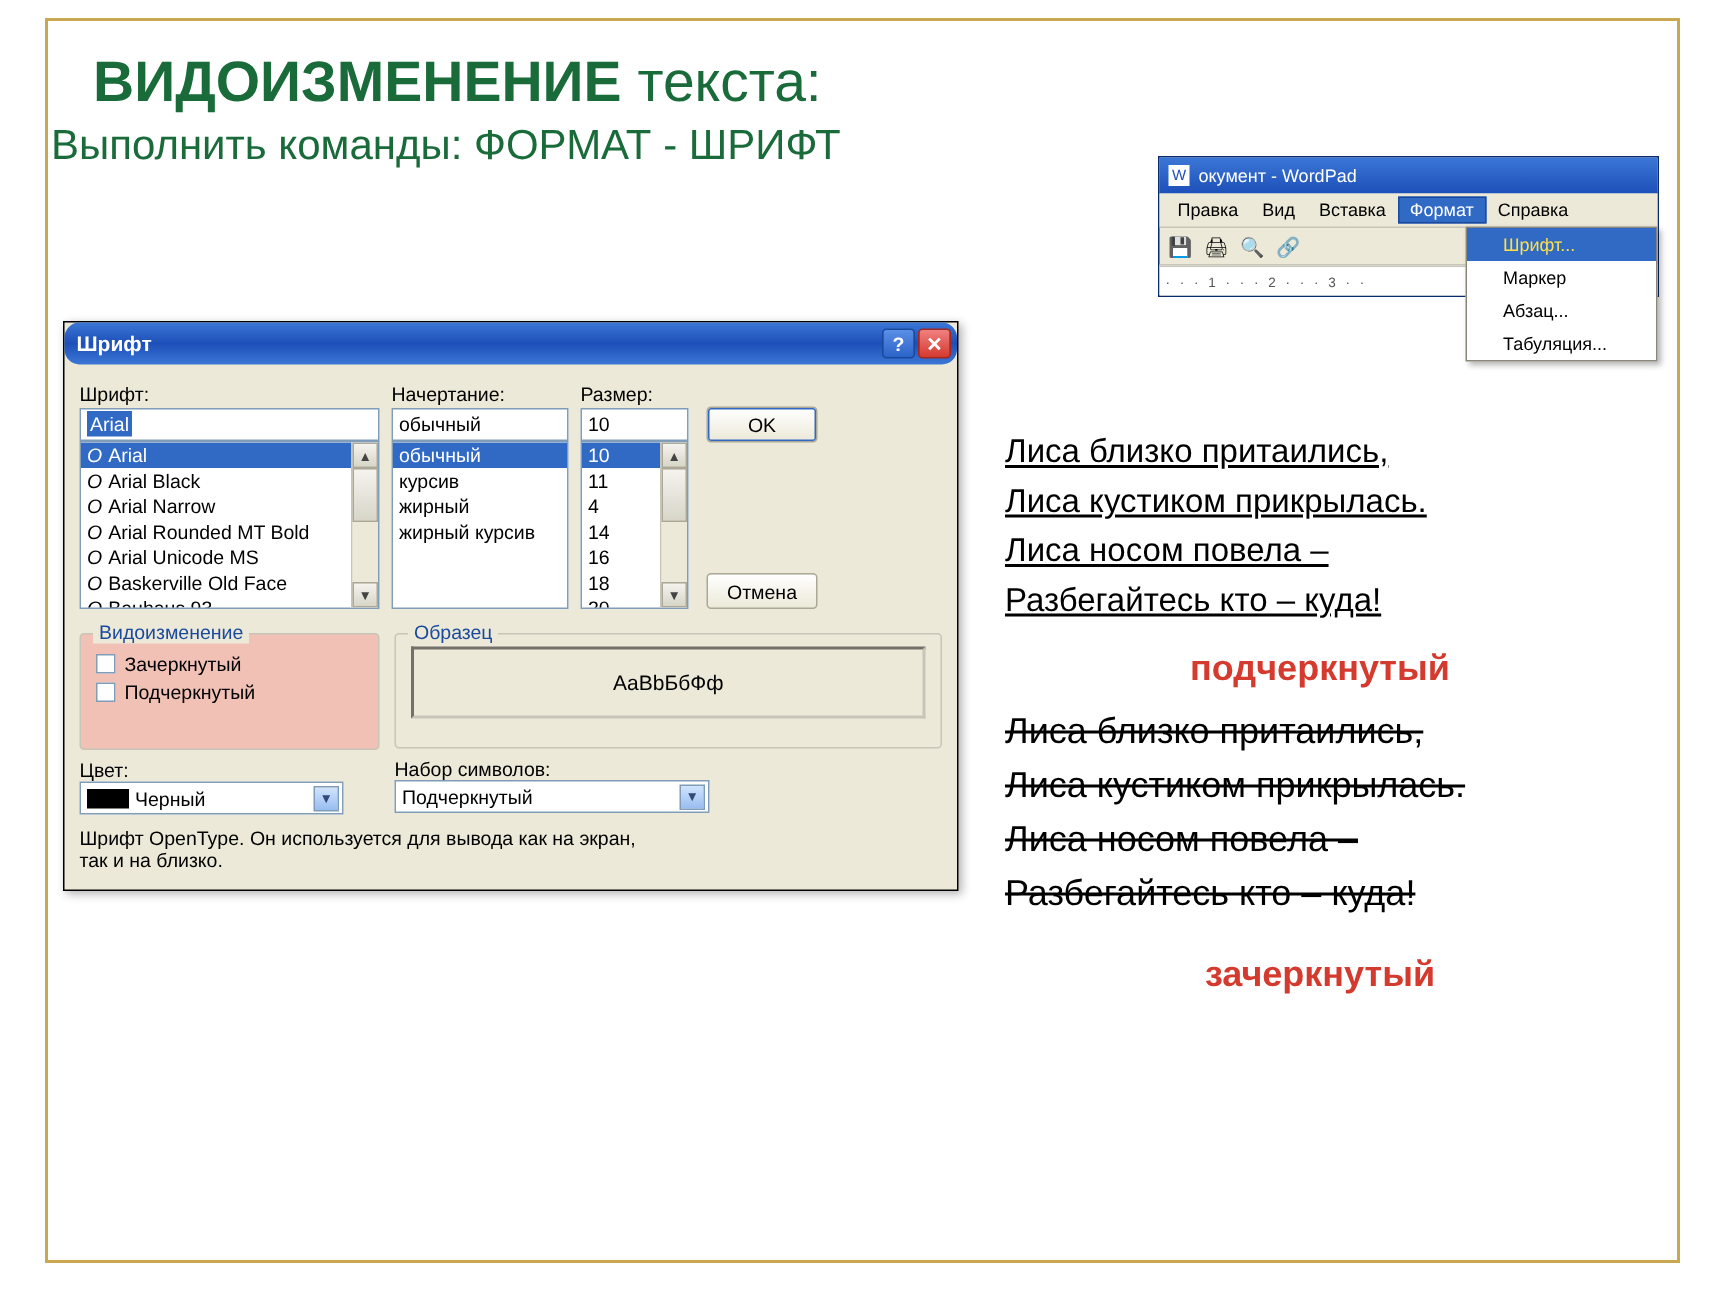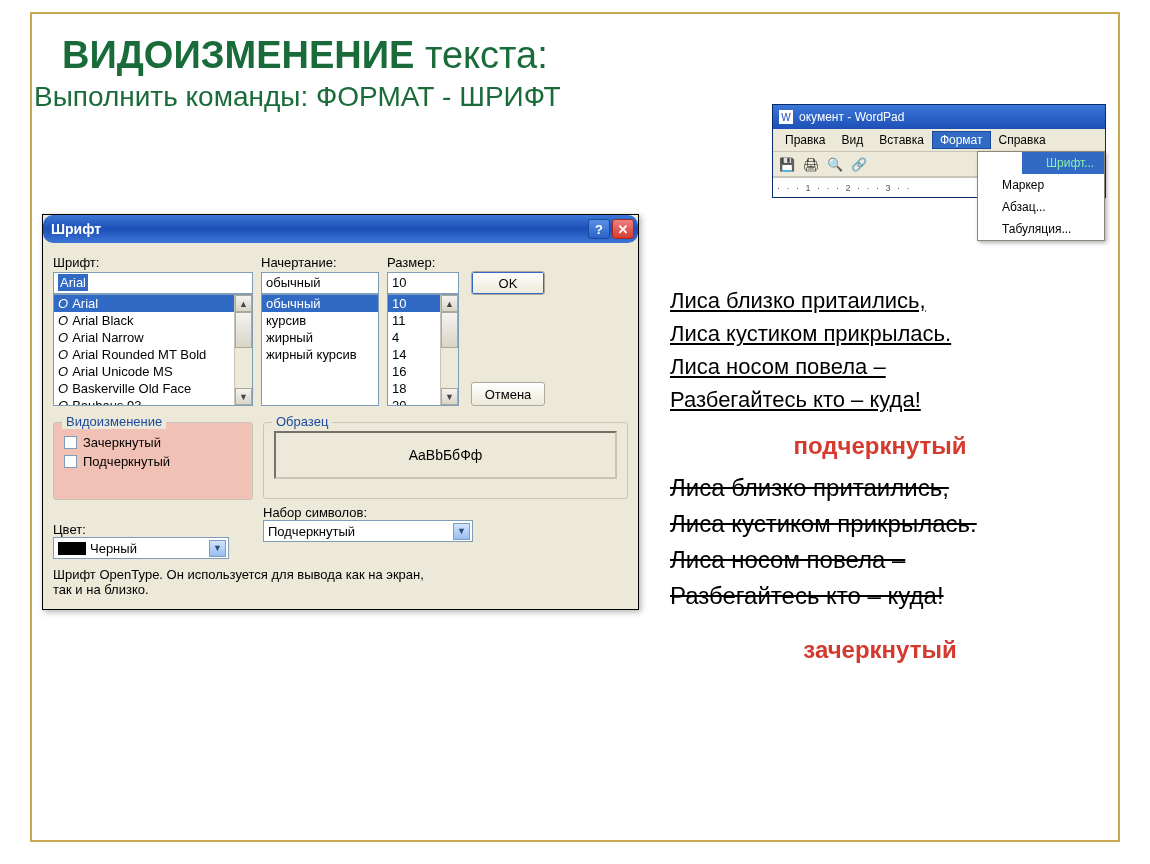--- a/index.html
+++ b/index.html
@@ -53,21 +53,21 @@
   .wp-window { position: absolute; right: 12px; top: 90px; width: 334px; border: 1px solid #0a2a6e; background: #ece9d8; font-size: 12px; }
   .wp-title { height: 24px; background: linear-gradient(to bottom,#3b77d6,#1d4fb8); color: #fff; display: flex; align-items: center; padding: 0 6px; gap: 6px; }
   .wp-icon { width: 14px; height: 14px; background: #fff; font-size:10px; display:flex; align-items:center; justify-content:center; color:#1d4fb8; }
   .wp-menubar { display: flex; padding: 2px 4px; gap: 0; background: #ece9d8; }
   .wp-menuitem { padding: 2px 8px; }
   .wp-menuitem.active { background: #316ac5; color: #fff; border: 1px solid #1a4a9e; padding: 1px 7px; }
   .wp-toolbar { display: flex; align-items: center; padding: 2px 4px; gap: 4px; border-top: 1px solid #c8c4b8; border-bottom:1px solid #c8c4b8; }
   .wp-tool { width: 20px; height: 20px; display:flex; align-items:center; justify-content:center; font-size:13px; }
   .wp-dropdown-menu { position: absolute; right: 0; top: 46px; width: 128px; background: #fff; border: 1px solid #8a867a; box-shadow: 2px 2px 4px rgba(0,0,0,.3); z-index: 10; }
   .wp-dd-item { padding: 4px 8px 4px 24px; font-size: 12px; }
-  .wp-dd-item.hover { background: #316ac5; color: #86efac; margin-left: 44px; }
+  .wp-dd-item.hover { background: #316ac5; color: #fde047; }
   .wp-ruler { height: 20px; background: #fff; border-top: 1px solid #c8c4b8; display:flex; align-items:center; font-size:9px; color:#555; padding:0 4px; letter-spacing:2px; }
   .wp-combo-tool { height: 20px; border:1px solid #7f9db9; background:#fff; display:flex; align-items:center; padding:0 2px; margin-left:auto; }
 
   
   .example-text { position: absolute; right: 28px; top: 270px; width: 420px; font-size: 22px; line-height: 1.5; }
   .underline-line { text-decoration: underline; }
   .label-under { color: #d43a2e; font-weight: bold; font-size: 24px; text-align: center; margin: 12px 0 6px 0; }
   .strike-line { text-decoration: line-through; font-size: 24px; }
   .label-strike { color: #d43a2e; font-weight: bold; font-size: 24px; text-align: center; margin-top: 18px; }
 </style>
@@ -177,21 +177,21 @@
             <div class="groupbox-title">Видоизменение</div>
             <div class="checkrow">
               <div class="checkbox"></div>
               <span>Зачеркнутый</span>
             </div>
             <div class="checkrow">
               <div class="checkbox"></div>
               <span>Подчеркнутый</span>
             </div>
           </div>
-          <div style="margin-top:22px">Цвет:</div>
+          <div style="margin-top:6px">Цвет:</div>
           <div class="combo" style="width:176px">
             <div class="color-swatch"></div>
             <span>Черный</span>
             <div class="combo-arrow">▼</div>
           </div>
         </div>
         <div style="flex:1">
           <div class="groupbox" style="height:77px">
             <div class="groupbox-title">Образец</div>
             <div class="sample-box">AaBbБбФф</div>

